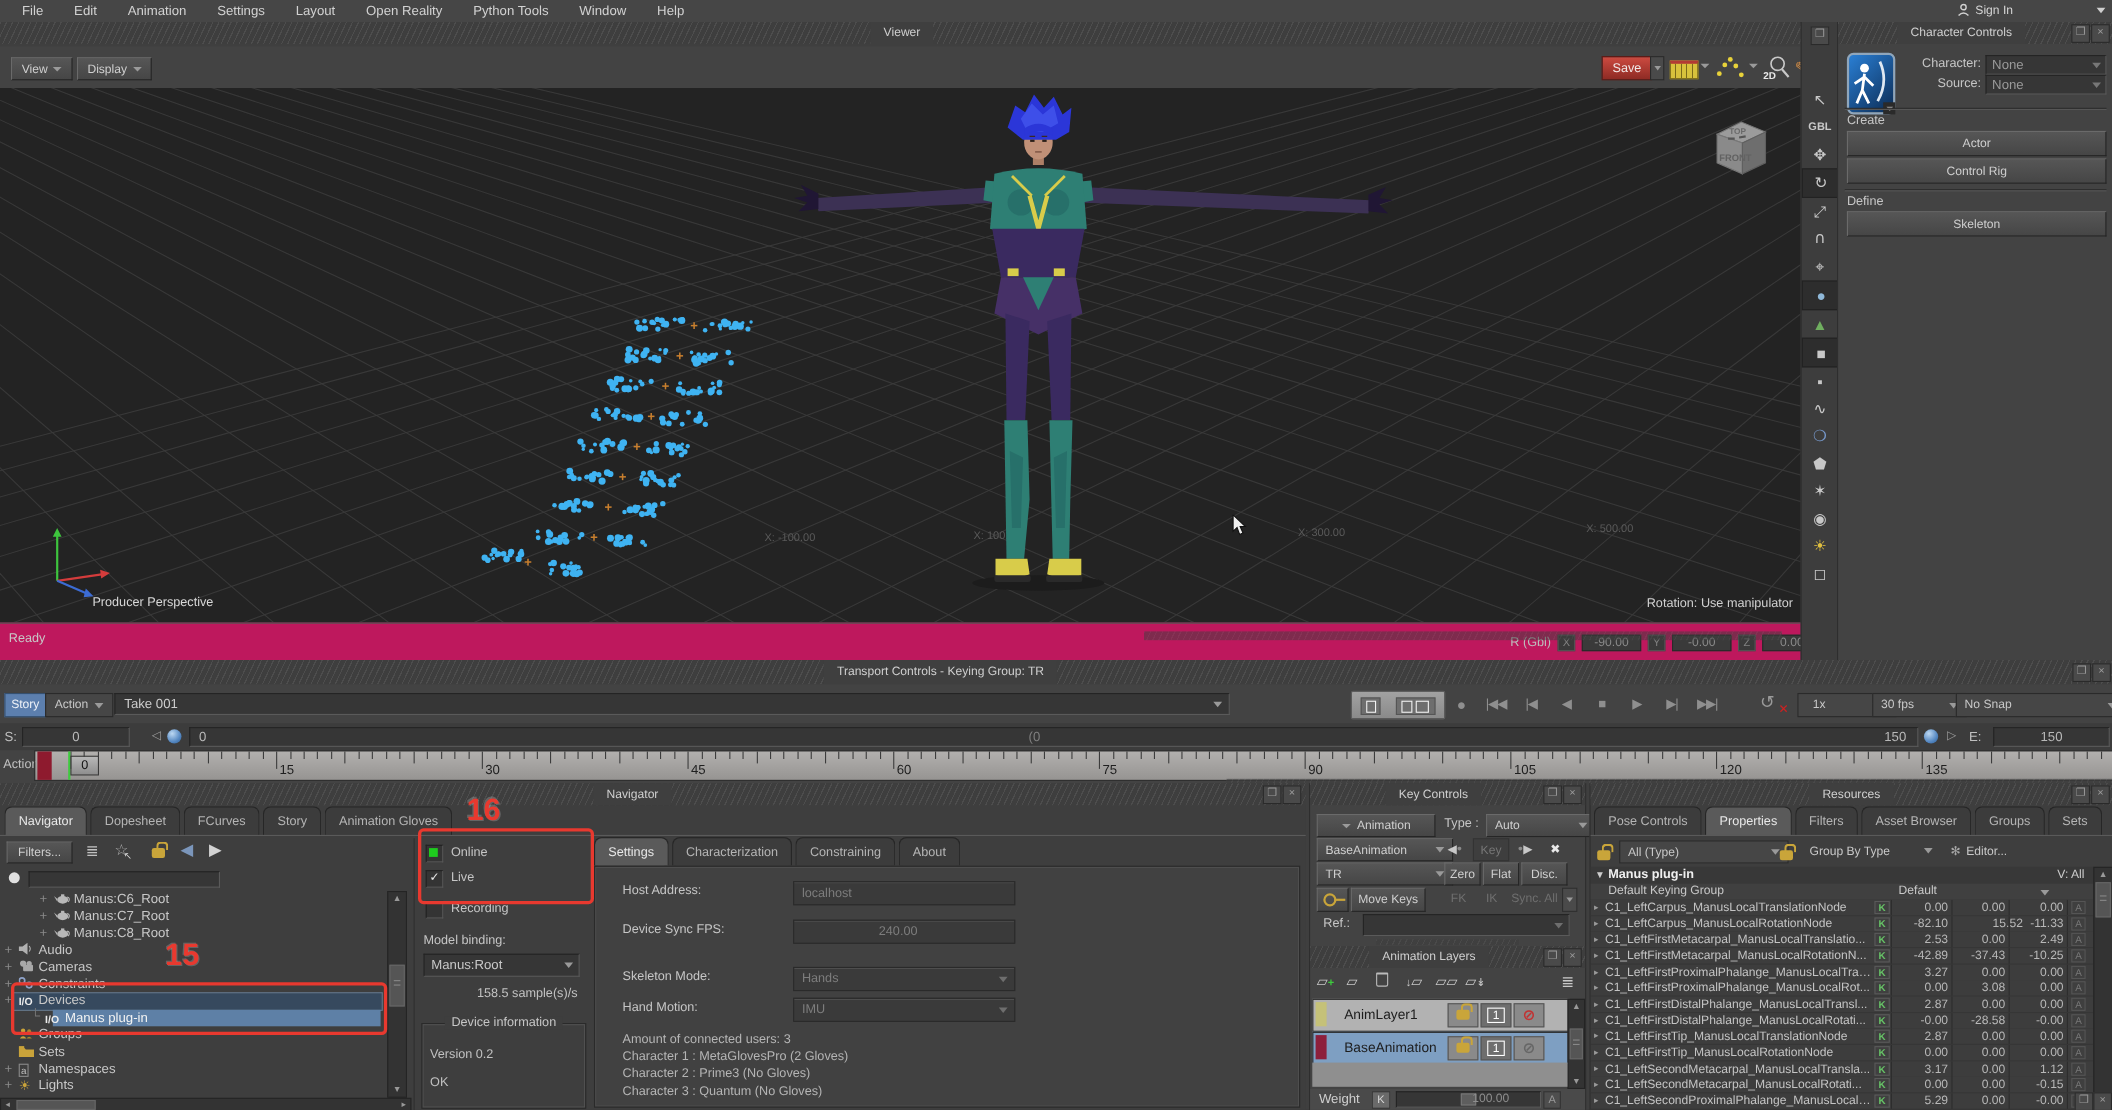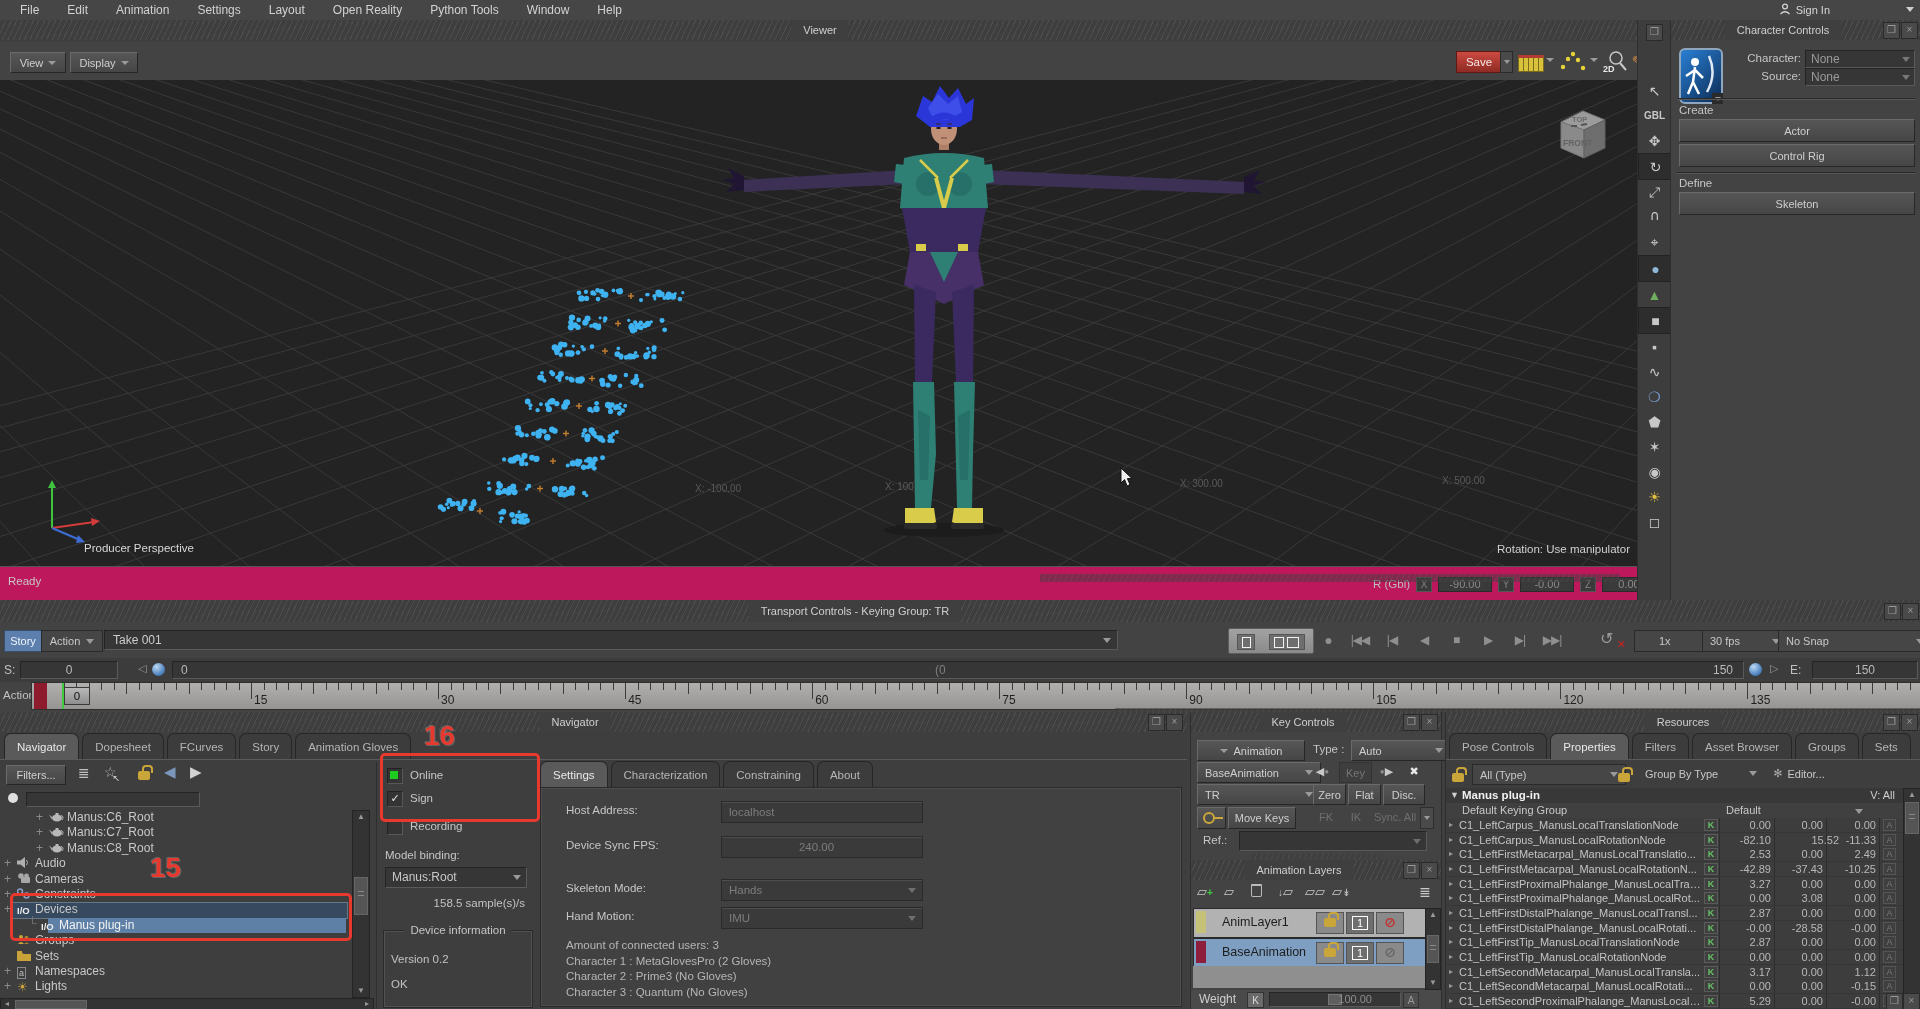--- a/index.html
+++ b/index.html
@@ -636,21 +636,21 @@
         <div class="transport-btn" style="min-width: 20px;">■</div>
         <div class="transport-btn" style="min-width: 20px;">▶</div>
         <div class="transport-btn" style="min-width: 20px;">▶|</div>
         <div class="transport-btn" style="min-width: 20px;">▶▶|</div>
       </div>
 
     <div class="abs" style="left:1598px;top:7px;width:28px;height:22px;">
       <span style="position:absolute;left:2px;top:0;color:#9a9a9a;font-size:16px;transform:scaleX(-1);">↻</span>
       <span style="position:absolute;right:0px;bottom:0px;color:#cc2222;font-size:11px;font-weight:bold;">✕</span>
     </div>
-    <div class="abs btn" style="left:1634px;top:8px;width:62px;height:20px;background:#464646;border:1px solid #2a2a2a;justify-content:space-between;padding:0 24px;">
+    <div class="abs btn" style="left:1634px;top:8px;width:62px;height:20px;background:#464646;border:1px solid #2a2a2a;justify-content:space-between;padding:0 13px;">
       <span>1x</span>
         <span class="dd-arr"></span>
     </div>
     <div class="abs btn" style="left:1702px;top:8px;width:70px;height:20px;background:#464646;border:1px solid #2a2a2a;justify-content:space-between;padding:0 7px;">
       <span>30 fps</span>
         <span class="dd-arr"></span>
     </div>
     <div class="abs btn" style="left:1778px;top:8px;width:138px;height:20px;background:#464646;border:1px solid #2a2a2a;justify-content:space-between;padding:0 7px;">
       <span>No Snap</span>
         <span class="dd-arr"></span>
@@ -1050,21 +1050,21 @@
       <div class="arrowglyph" style="right:0;left:auto;width:12px;line-height:9px;">▸</div>
     </div>
 
     <div class="abs" style="left:376px;top:50px;width:1px;height:247px;background:#2f2f2f;"></div>
 
     <div class="cb" style="left:387px;top:56px;">
         <div style="position:absolute;left:2px;top:2px;width:8px;height:8px;background:#1ecb1e;"></div>
       </div>
     <span class="abs fieldlabel" style="left:410px;top:57px;">Online</span>
     <div class="cb" style="left:387px;top:79px;color:#e8e8e8;font-size:11px;line-height:13px;text-align:center;">✓</div>
-    <span class="abs fieldlabel" style="left:410px;top:80px;">Sign</span>
+    <span class="abs fieldlabel" style="left:410px;top:80px;">Live</span>
     <div class="cb" style="left:387px;top:107px;"></div>
     <span class="abs fieldlabel" style="left:410px;top:108px;">Recording</span>
     <span class="abs fieldlabel" style="left:385px;top:137px;">Model binding:</span>
     <div class="abs sunken" style="left:385px;top:155px;width:140px;height:19px;line-height:19px;">
       <span style="padding-left:6px;color:#c8c8c8;text-align:center;">Manus:Root</span>
       <span class="dd-arr abs" style="right:5px;top:7px;"></span>
     </div>
     <div class="abs" style="left:385px;top:185px;width:140px;text-align:right;font-size:11.5px;color:#c2c2c2;">158.5 sample(s)/s</div>
     <div class="abs" style="left:383px;top:218px;width:148px;height:76px;border:1px solid #2a2a2a;box-shadow:inset 0 0 0 1px #525252;">
       <div style="position:absolute;left:50%;top:-7px;transform:translateX(-50%);background:#3e3e3e;padding:0 6px;font-size:11.5px;color:#c6c6c6;white-space:nowrap;">Device information</div>

